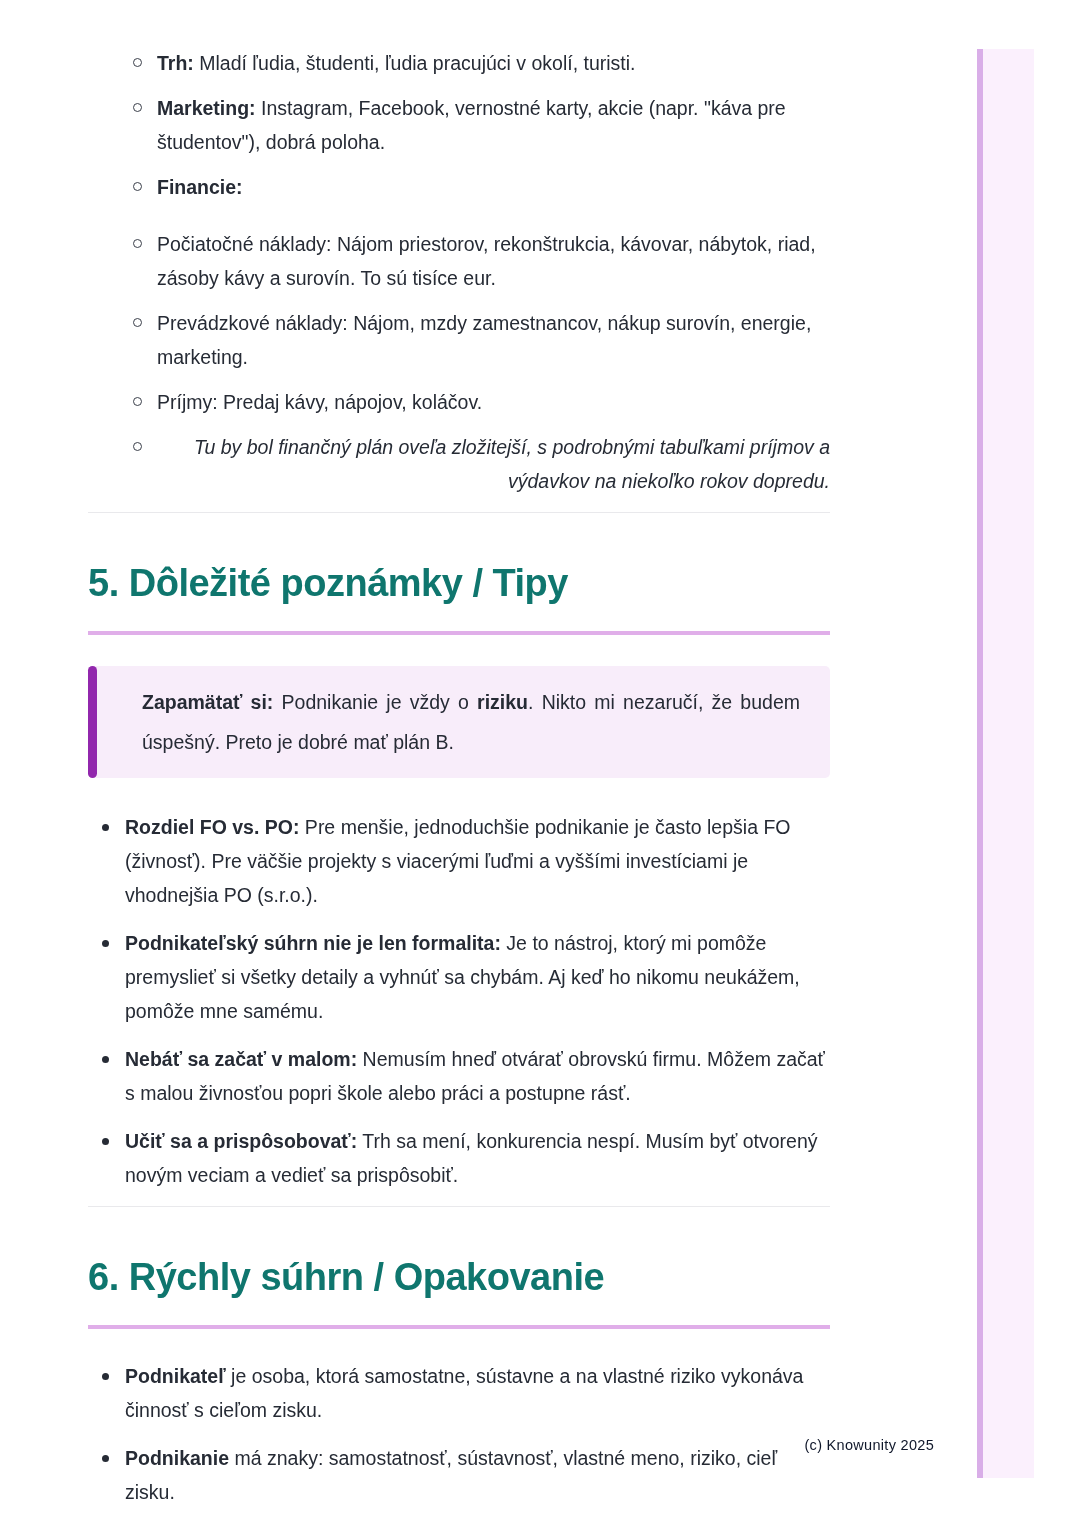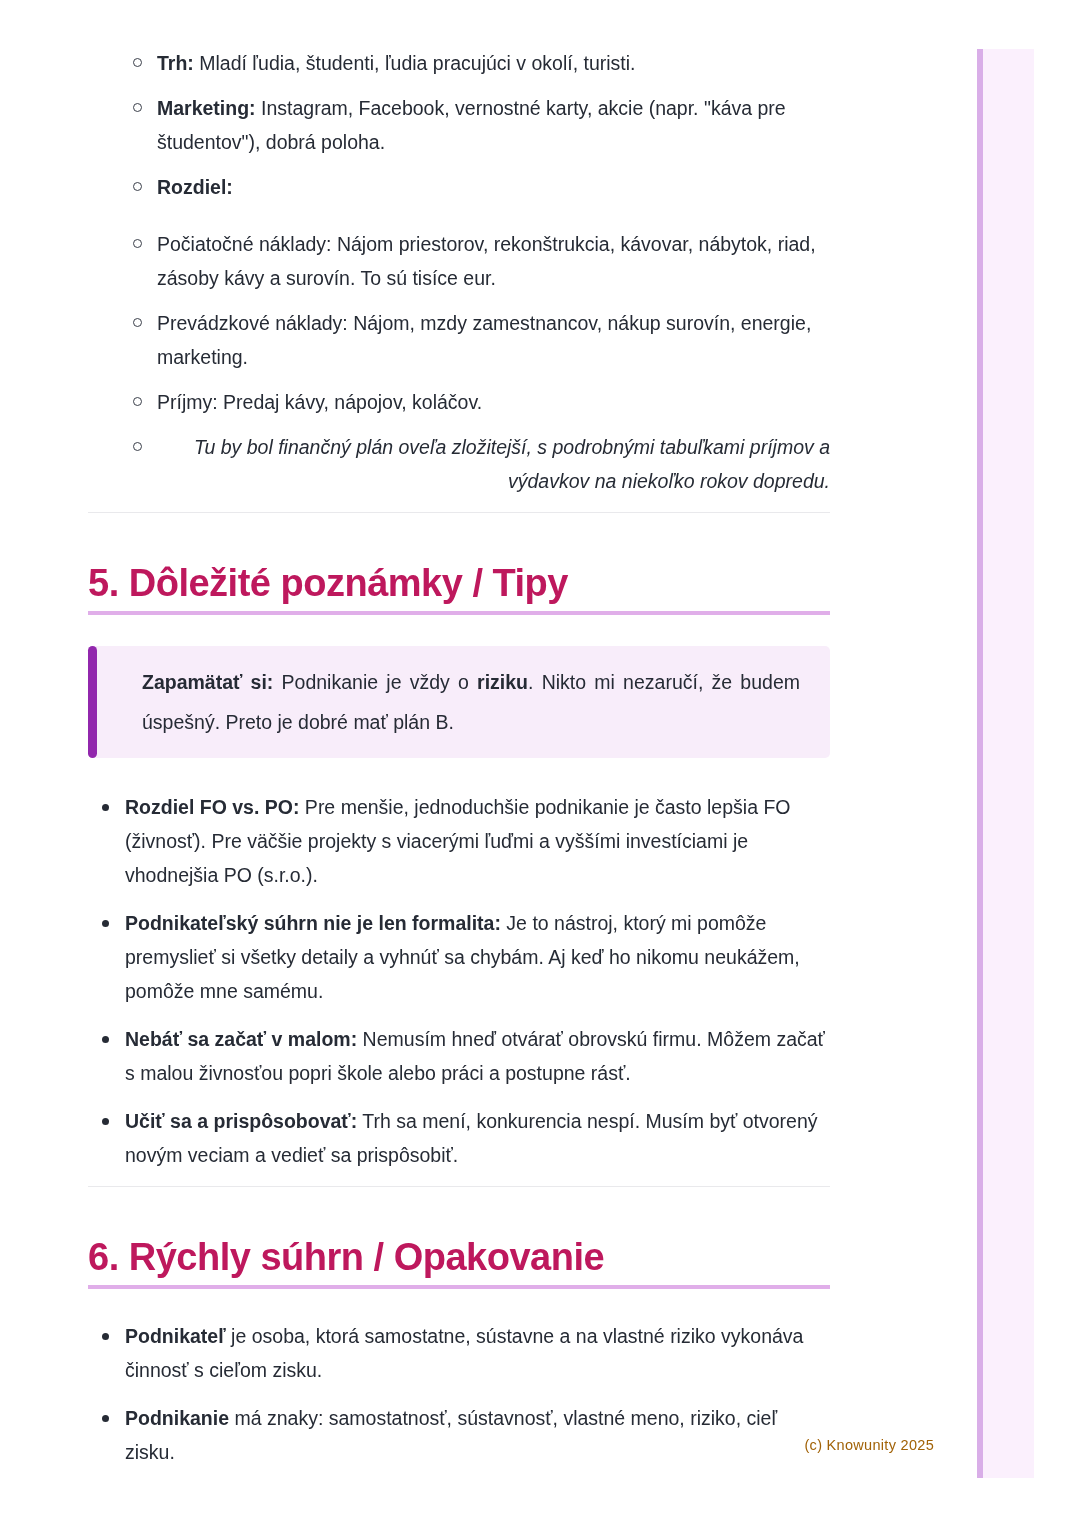--- a/index.html
+++ b/index.html
@@ -61,23 +61,23 @@
 
   .divider {
     border:none; border-top:1px solid #e9e9ec;
     margin:14px 0 0 0;
   }
 
   .section-heading {
     margin-top:48px;
     font-size:38px; font-weight:bold;
     letter-spacing:-0.5px;
-    color:#be185d;
+    color:#0f766e;
     line-height:44px;
-    padding-bottom:6px;
+    padding-bottom:26px;
     border-bottom:4px solid #e0aee9;
   }
 
   .callout {
     position:relative;
     margin-top:31px;
     background:#f8edfa;
     border-radius:5px;
     padding:16px 30px 16px 38px;
   }
@@ -89,21 +89,21 @@
     font-size:19.5px; line-height:40px;
     text-align:justify;
     margin-left:16px;
   }
 
   .tips-list { margin-top:32px; }
   .summary-list { margin-top:30px; }
 
   .footer-copy {
     position:absolute; top:1437px; right:70px;
-    font-size:14.5px; color:#a16207;
+    font-size:14.5px; color:#0f172a;
     letter-spacing:0.3px;
   }
 </style>
 </head>
 <body>
 
 <div class="page">
 
   <div class="side-stripe"></div>
 
@@ -113,21 +113,21 @@
       <li>
         <span class="bullet-circle"></span>
         <span class="lead">Trh:</span><span> Mladí ľudia, študenti, ľudia pracujúci v okolí, turisti.</span>
       </li>
       <li>
         <span class="bullet-circle"></span>
         <span class="lead">Marketing:</span><span> Instagram, Facebook, vernostné karty, akcie (napr. "káva pre študentov"), dobrá poloha.</span>
       </li>
       <li>
         <span class="bullet-circle"></span>
-        <span class="lead">Rozdiel:</span><span></span>
+        <span class="lead">Financie:</span><span></span>
         <ul class="circle-sublist">
           <li style="margin-left:-104px;margin-top:23px;">
             <span class="bullet-circle"></span>
             <span>Počiatočné náklady: Nájom priestorov, rekonštrukcia, kávovar, nábytok, riad, zásoby kávy a surovín. To sú tisíce eur.</span>
           </li>
           <li style="margin-left:-104px;">
             <span class="bullet-circle"></span>
             <span>Prevádzkové náklady: Nájom, mzdy zamestnancov, nákup surovín, energie, marketing.</span>
           </li>
           <li style="margin-left:-104px;">

